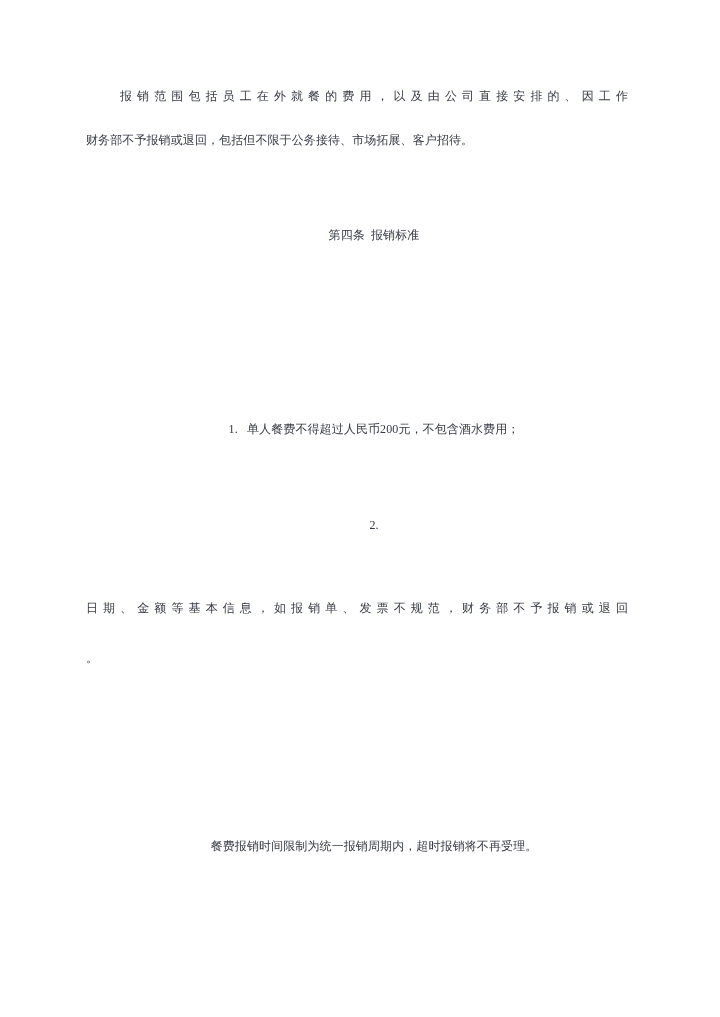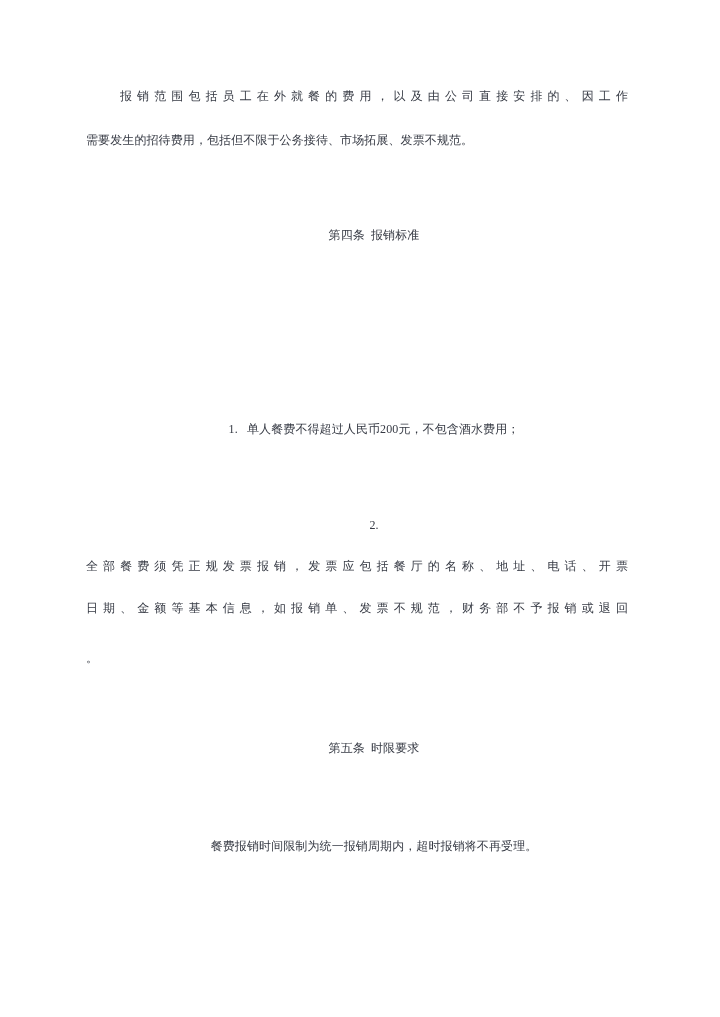--- a/index.html
+++ b/index.html
@@ -37,32 +37,30 @@
     text-justify: inter-character;
   }
 </style>
 </head>
 <body>
 
 <div class="page" style="background: rgb(255, 255, 255); color: rgb(54, 58, 68);">
 
   <div class="ln indent stretch" style="top:84px">报销范围包括员工在外就餐的费用，以及由公司直接安排的、因工作</div>
 
-  <div class="ln" style="top:128px">需要发生的招待费用，包括但不限于公务接待、市场拓展、发票不规范。</div>
+  <div class="ln" style="top:128px">财务部不予报销或退回，包括但不限于公务接待、市场拓展、客户招待。</div>
 
   <div class="ln indent" style="top:223px">第四条 报销标准</div>
 
 
   <div class="ln indent" style="top:417px">1. &nbsp;单人餐费不得超过人民币200元，不包含酒水费用；</div>
 
   <div class="ln indent" style="top:513px">2.</div>
 
-  <div class="ln stretch" style="top:554px">全部餐费须凭正规发票报销，发票应包括餐厅的名称、地址、电话、开票</div>
 
   <div class="ln stretch" style="top:596px">日期、金额等基本信息，如报销单、发票不规范，财务部不予报销或退回</div>
 
   <div class="ln" style="top:646px">。</div>
 
-  <div class="ln indent" style="top:736px">第五条 时限要求</div>
 
   <div class="ln indent" style="top:834px">餐费报销时间限制为统一报销周期内，超时报销将不再受理。</div>
 
 </div>
 
 </body></html>

